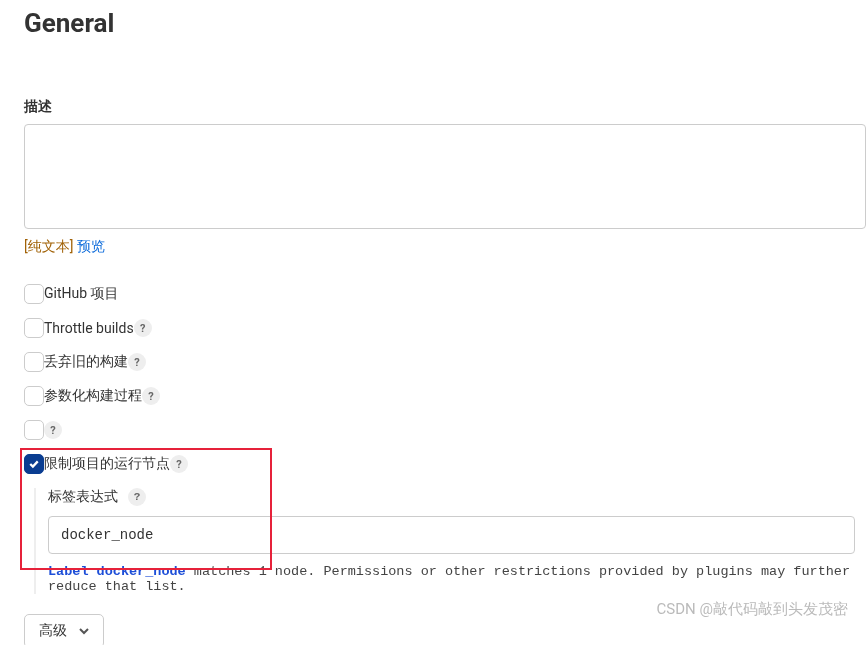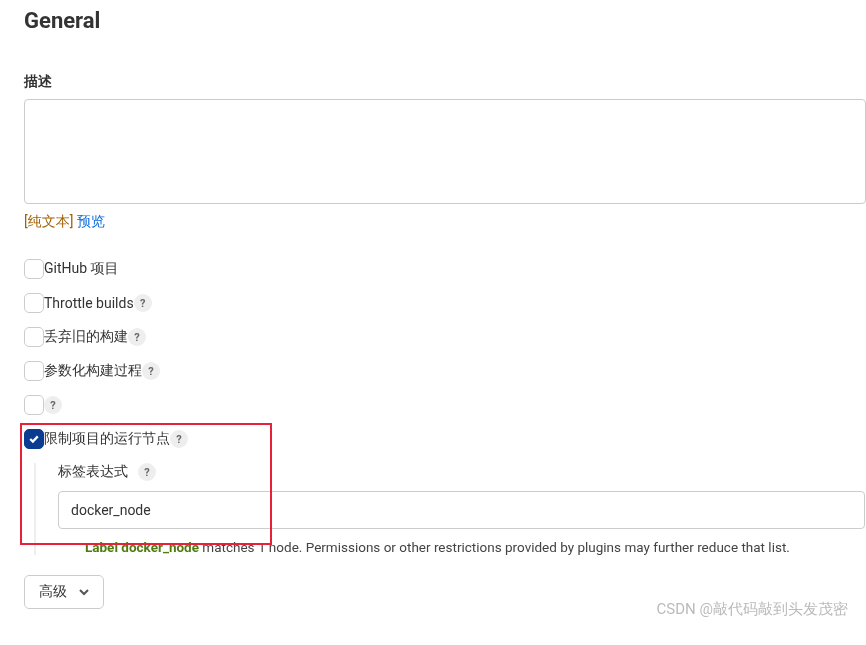--- a/index.html
+++ b/index.html
@@ -5,24 +5,24 @@
     * { box-sizing: border-box; margin: 0; padding: 0; }
     body {
       font-family: -apple-system, BlinkMacSystemFont, "Segoe UI", Roboto, sans-serif;
       background: #fff;
       color: #333;
       padding: 8px 0 0 24px;
       width: 866px;
       font-size: 14px;
     }
     .section-title {
-      font-size: 22px;
+      font-size: 26px;
       font-weight: 700;
       color: #333;
-      margin-bottom: 40px;
+      margin-bottom: 60px;
     }
     .field-label {
       font-size: 14px;
       color: #333;
       margin-bottom: 8px;
       font-weight: bold;
     }
     .description-textarea {
       width: 842px;
       height: 105px;
@@ -86,22 +86,23 @@
     }
     .highlight-box {
       position: absolute;
       border: 2.5px solid #e6213a;
       pointer-events: none;
     }
     .restrict-section { position: relative; }
     .indent-wrap {
       border-left: 2px solid #eee;
       margin-left: 10px;
-      padding-left: 22px;
+      padding-left: 12px;
       margin-top: 6px;
+      font-family: Liberation Mono, monospace;
     }
     .sub-label-row {
       display: flex;
       align-items: center;
       gap: 10px;
       margin-bottom: 10px;
     }
     .label-input {
       width: 807px;
       padding: 10px 12px;
@@ -110,21 +111,21 @@
       font-size: 14px;
       font-family: inherit;
       color: #333;
       margin-bottom: 10px;
     }
     .match-info {
       font-size: 13.5px;
       color: #444;
       margin-bottom: 18px;
     }
-    .match-info b { color: #4d7c0f; font-weight: 700; margin-left: 27px; }
+    .match-info b { color: #1d4ed8; font-weight: 700; }
     .advanced-btn {
       display: inline-flex;
       align-items: center;
       gap: 12px;
       padding: 7px 14px;
       border: 1px solid #ccc;
       border-radius: 5px;
       background: #fff;
       font-size: 14px;
       cursor: pointer;

